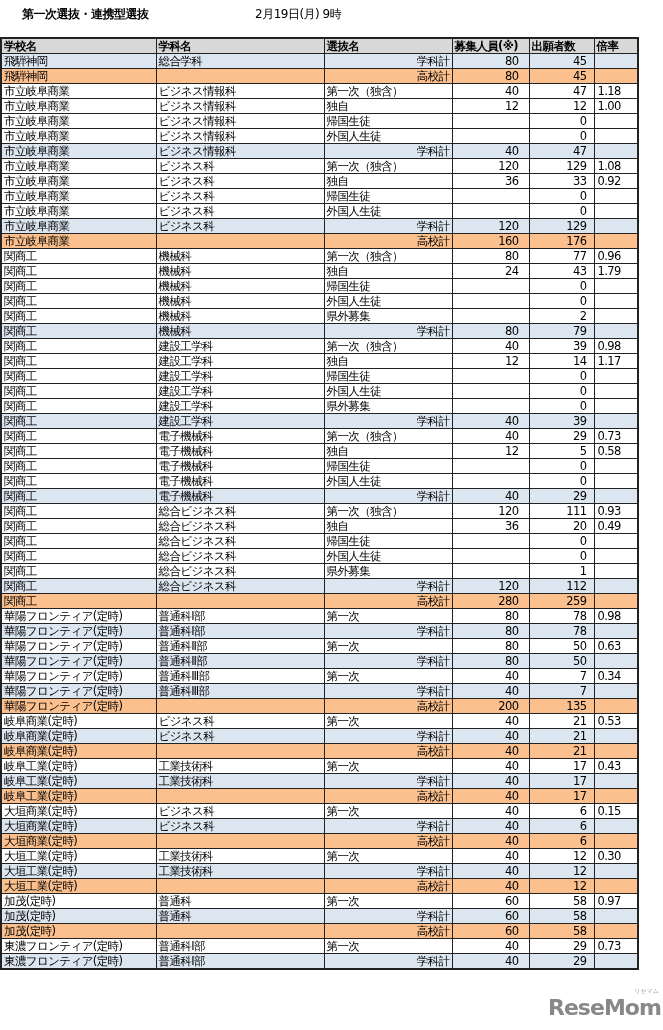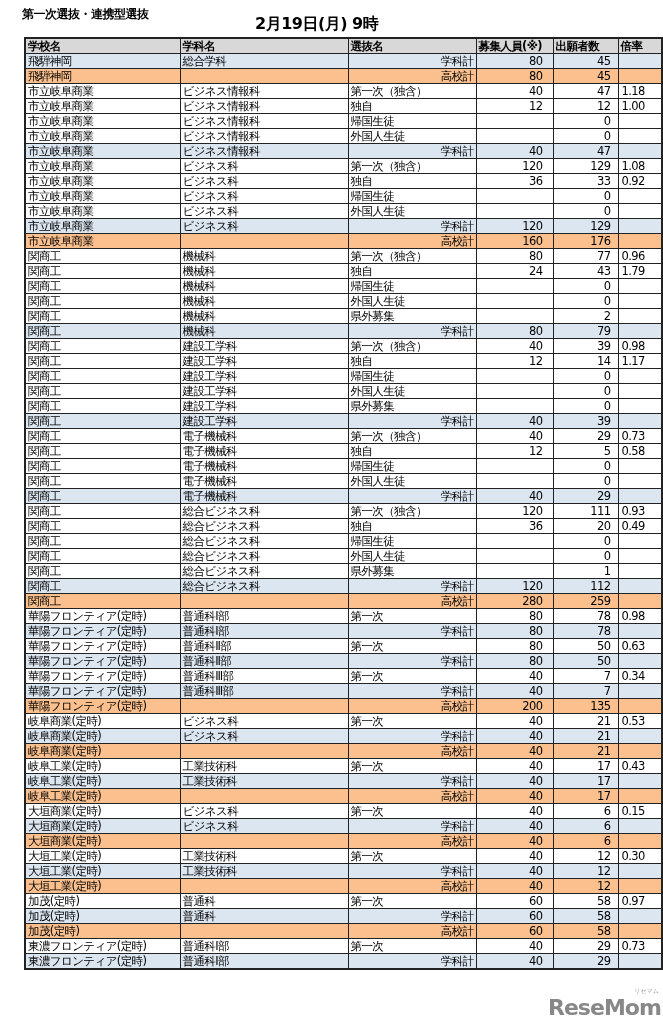--- a/index.html
+++ b/index.html
@@ -1,20 +1,20 @@
 <!DOCTYPE html>
 <html><head>
 <meta charset="utf-8">
 <style>
   html, body { margin: 0; padding: 0; background: #ffffff; }
   body { width: 663px; height: 1030px; position: relative; overflow: hidden;
          font-family: "DejaVu Sans", sans-serif; color: #000; }
   .title-bar { position: absolute; top: 6px; left: 22px; font-size: 12px; font-weight: bold; letter-spacing: -0.5px; }
-  .date { position: absolute; top: 14px; left: 255px; font-size: 16px; font-weight: bold; letter-spacing: -0.5px; }
-  table { position: absolute; top: 37px; left: 24px; border-collapse: collapse; table-layout: fixed; width: 637px; padding-left: 25px; }
+  .date { position: absolute; top: 6px; left: 255px; font-size: 12px; font-weight: normal; letter-spacing: -0.5px; }
+  table { position: absolute; top: 37px; left: 0; border-collapse: collapse; table-layout: fixed; width: 637px; padding-left: 25px; }
   td, th { border: 1px solid #222; height: 14px; padding: 0 2px; font-size: 11.5px; line-height: 13px;
            white-space: nowrap; overflow: hidden; font-weight: normal; letter-spacing: -0.6px; }
   th { background: #d8d8d8; text-align: left; font-weight: bold; }
   table { border: 2px solid #222; }
   .num { text-align: right; padding-right: 10px; }
   .num2 { text-align: right; padding-right: 7px; }
   .rate { text-align: left; padding-left: 3px; }
   .sel { text-align: left; }
   .sel.total { text-align: right; }
   tr.dept td { background: #dce6f1; }

